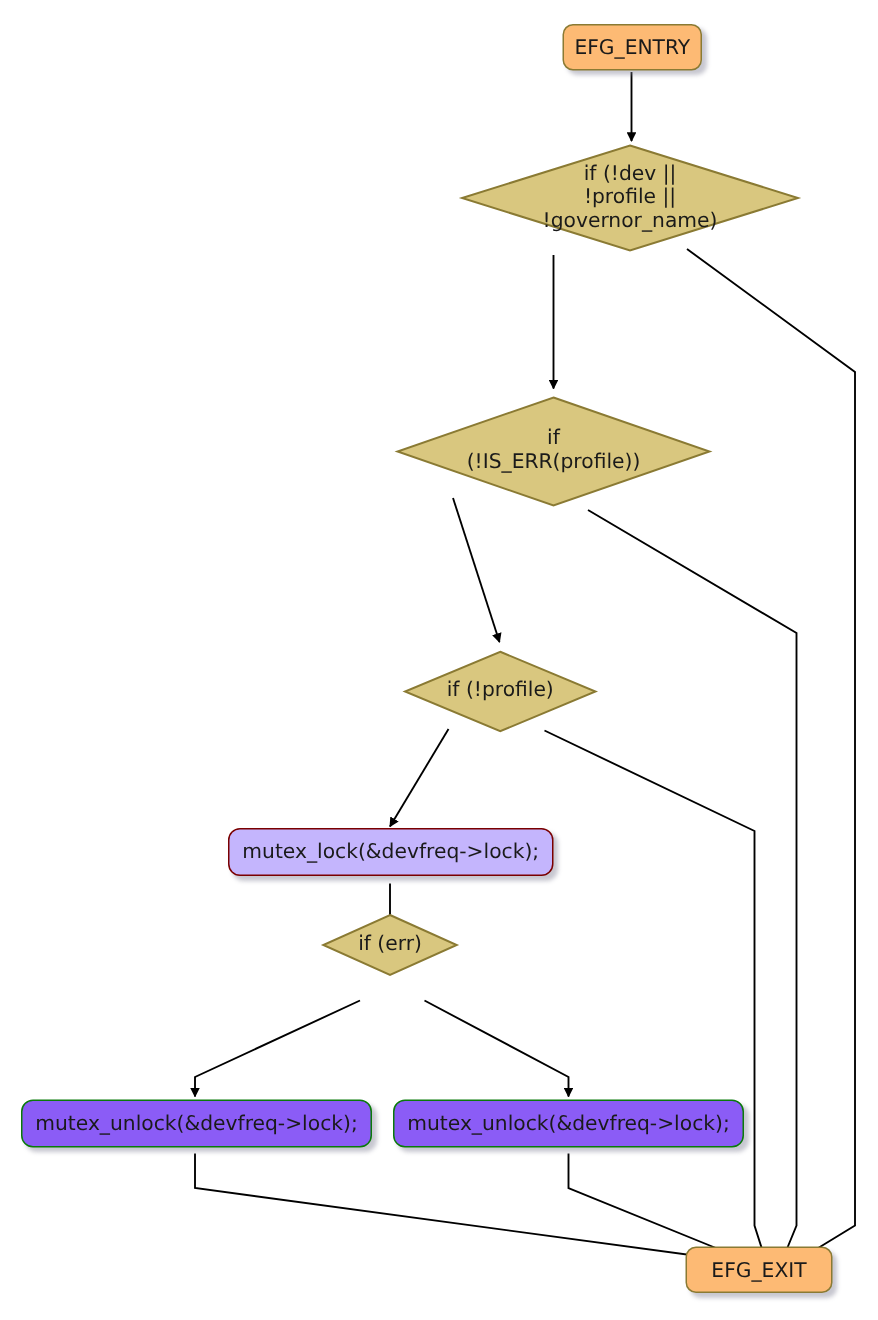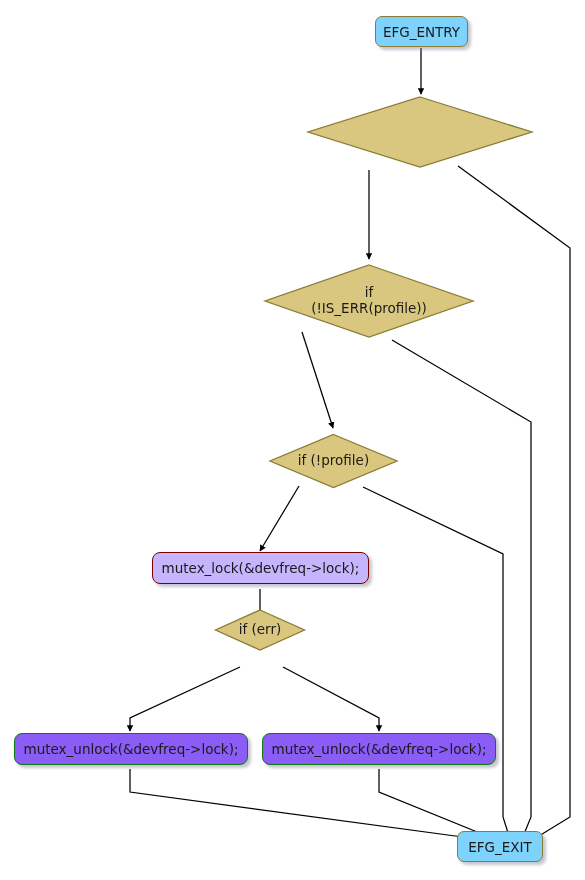--- a/index.html
+++ b/index.html
@@ -27,21 +27,21 @@
     height: 880px;
   }
   .node {
     position: absolute;
     box-sizing: border-box;
   }
   
   .terminal {
     border: 1.3px solid #8a7a33;
     border-radius: 7px;
-    background: #7dd3fc;
+    background: #fdba74;
     box-shadow: 3px 3px 3px rgba(130,130,150,0.45);
     display: flex;
     align-items: center;
     justify-content: center;
     color: #1a1a1a;
     font-size: 13.5px;
     white-space: nowrap;
   }
   
   .process {
@@ -126,20 +126,23 @@
   </svg>
 
   <div class="node terminal" style="left:375px; top:16px; width:93px; height:31px;">
     <span>EFG_ENTRY</span>
   </div>
 
   <div class="node decision" style="left:305px; top:94px; width:230px; height:76px;">
     <svg class="dshape" viewBox="0 0 230 76" preserveAspectRatio="none">
       <polygon points="115,3 227,38 115,73 3,38" fill="#d9c77f" stroke="#8a7a33" stroke-width="1.3"></polygon>
     </svg>
+    <div class="dlabel">if (!dev ||
+!profile ||
+!governor_name)</div>
   </div>
 
   <div class="node decision" style="left:262px; top:262px; width:214px; height:78px;">
     <svg class="dshape" viewBox="0 0 214 78" preserveAspectRatio="none">
       <polygon points="107,3 211,39 107,75 3,39" fill="#d9c77f" stroke="#8a7a33" stroke-width="1.3"></polygon>
     </svg>
     <div class="dlabel">if
 (!IS_ERR(profile))</div>
   </div>
 
@@ -162,17 +165,17 @@
   </div>
 
   <div class="node process green" style="left:14px; top:733px; width:234px; height:32px;">
     <span>mutex_unlock(&amp;devfreq-&gt;lock);</span>
   </div>
 
   <div class="node process green" style="left:262px; top:733px; width:234px; height:32px;">
     <span>mutex_unlock(&amp;devfreq-&gt;lock);</span>
   </div>
 
-  <div class="node terminal" style="left:457px; top:831px; width:86px; height:31px;">
+  <div class="node terminal" style="left:457px; top:831px; width:98px; height:31px;">
     <span>EFG_EXIT</span>
   </div>
 
 </div>
 
 </body></html>

